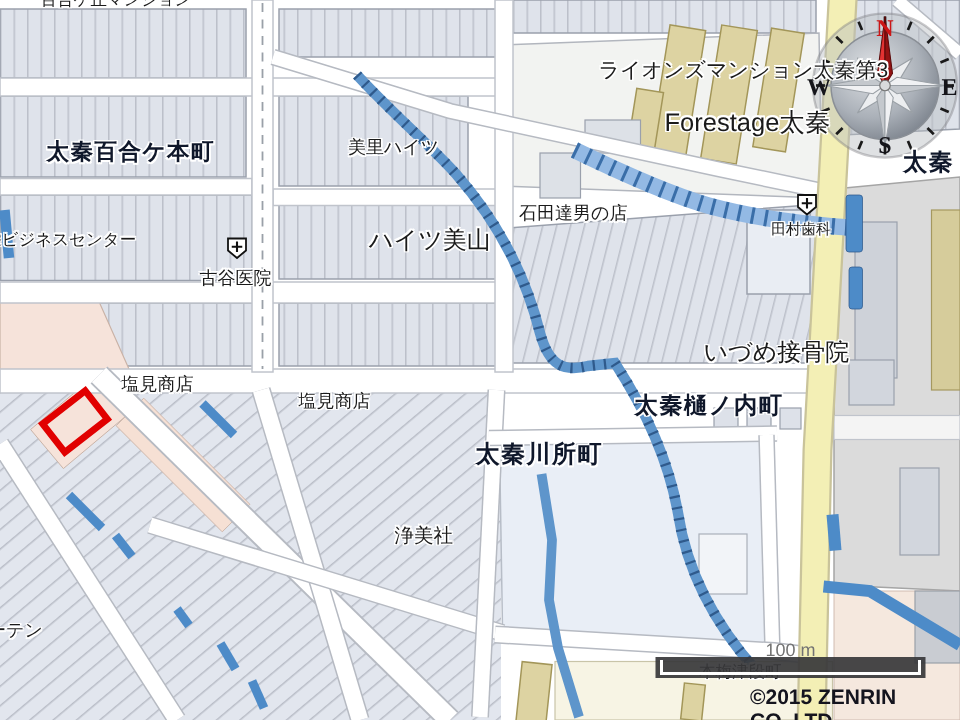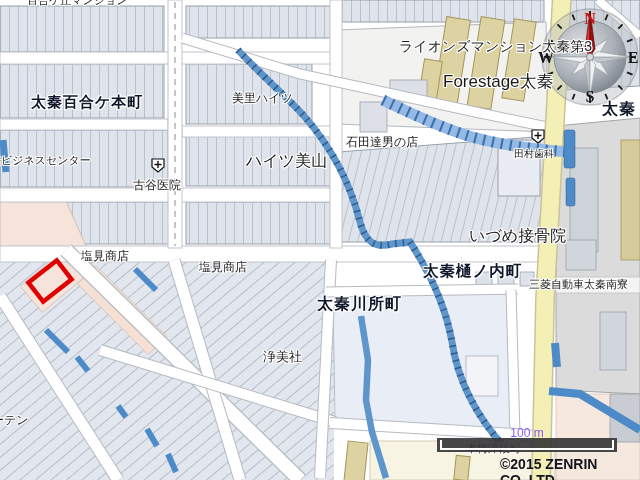--- a/index.html
+++ b/index.html
@@ -19,21 +19,21 @@
   .scalebar-band{
     position:absolute;z-index:4;left:437px;top:438px;width:180px;height:14px;
     background:rgba(55,55,58,0.92);
   }
   .scalebar-inner{
     position:absolute;left:3px;right:3px;top:2px;bottom:2px;
     border-left:2px solid #fff;border-right:2px solid #fff;border-bottom:2px solid #fff;
   }
   .scalebar-label{
     position:absolute;z-index:5;left:437px;top:426px;width:180px;text-align:center;
-    font-size:12px;color:#8b5cf6;font-family:"Liberation Sans",sans-serif;
+    font-size:12px;color:#737373;font-family:"Liberation Sans",sans-serif;
   }
   .attribution{
     position:absolute;z-index:5;left:500px;top:456px;
     font-size:14px;font-weight:bold;color:#14141e;letter-spacing:0px;
     font-family:"Liberation Sans",sans-serif;
   }
 </style>
 </head>
 <body>
 
@@ -249,21 +249,20 @@
   <div class="lbl" style="left:27px;top:-6px;font-size:11px;">百合ケ丘マンション</div>
   <div class="lbl" style="left:232px;top:76px;font-size:12px;margin-top:16px;">美里ハイツ</div>
   <div class="lbl" style="left:246px;top:152px;font-size:16px;">ハイツ美山</div>
   <div class="lbl" style="left:-10px;top:154px;font-size:11px;">栄ビジネスセンター</div>
   <div class="lbl" style="left:133px;top:179px;font-size:12px;">古谷医院</div>
   <div class="lbl" style="left:346px;top:136px;font-size:12px;">石田達男の店</div>
   <div class="lbl" style="left:399px;top:38px;font-size:14px;">ライオンズマンション太秦第3</div>
   <div class="lbl" style="left:443px;top:72px;font-size:17px;">Forestage太秦</div>
   <div class="lbl" style="left:514px;top:148px;font-size:10px;">田村歯科</div>
   <div class="lbl" style="left:469px;top:215px;font-size:16px;margin-top:12px;">いづめ接骨院</div>
-  <div class="lbl" style="left:529px;top:278px;font-size:11px;">三菱自動車太秦南寮</div>
   <div class="lbl" style="left:81px;top:250px;font-size:12px;">塩見商店</div>
   <div class="lbl" style="left:199px;top:261px;font-size:12px;text-align:right;">塩見商店</div>
   <div class="lbl" style="left:263px;top:350px;font-size:13px;">浄美社</div>
   <div class="lbl" style="left:-8px;top:414px;font-size:12px;">ーテン</div>
   <div class="lbl" style="left:466px;top:442px;font-size:11px;z-index:3;">本梅津段町</div>
 
   <div class="scalebar-band">
     <div class="scalebar-inner"></div>
   </div>
   <div class="scalebar-label">100 m</div>

